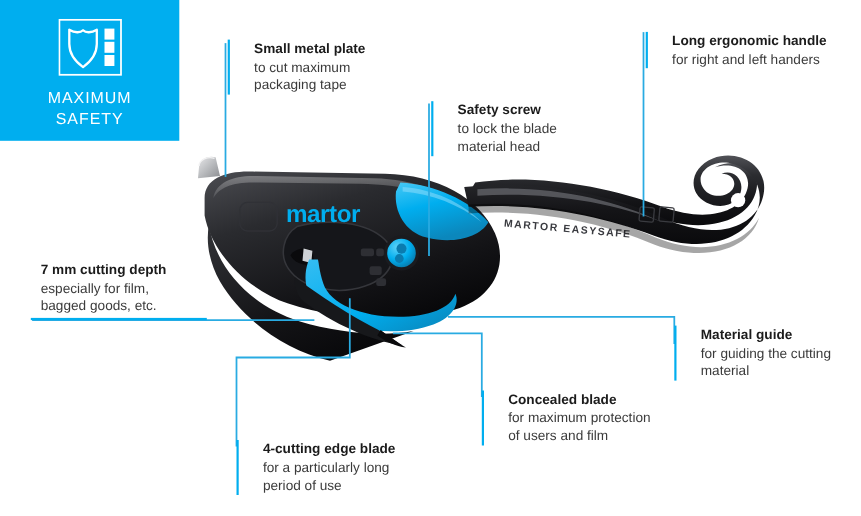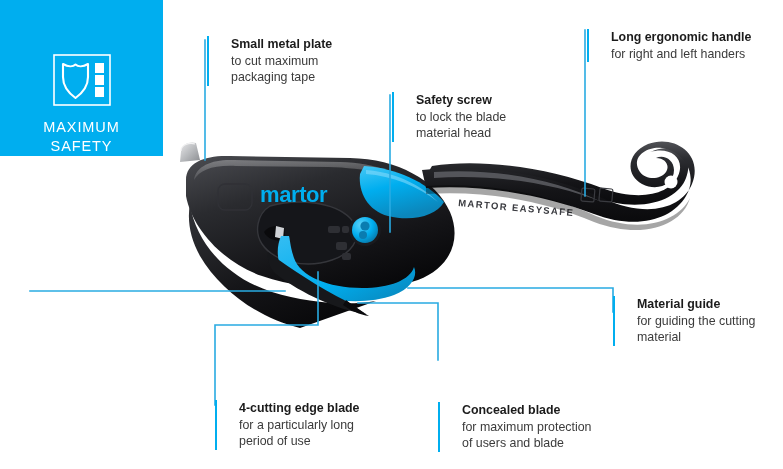--- a/index.html
+++ b/index.html
@@ -17,26 +17,26 @@
     background: #ffffff;
     overflow: hidden;
   }
 
   
   .badge {
     position: absolute;
     left: 0;
     top: 0;
     width: 163px;
-    height: 156px;
+    height: 128px;
     background: #00AEEF;
     display: flex;
     flex-direction: column;
     align-items: center;
-    justify-content: flex-end;
+    justify-content: flex-start;
     padding-top: 17px;
     box-sizing: border-box;
   }
   .badge-icon {
     width: 58px;
     height: 52px;
     display: block;
   }
   .badge-text {
     margin-top: 12px;
@@ -292,31 +292,36 @@
     <div class="ttl">Safety screw</div>
     <div class="sub">to lock the blade</div>
     <div class="sub">material head</div>
   </div>
 
   <div class="callout rule-left" style="left:587px; top:29px;">
     <div class="ttl">Long ergonomic handle</div>
     <div class="sub">for right and left handers</div>
   </div>
 
+  <div class="callout rule-bottom" style="left:28px; top:237px; width:160px;">
+    <div class="ttl">7 mm cutting depth</div>
+    <div class="sub">especially for film,</div>
+    <div class="sub">bagged goods, etc.</div>
+  </div>
 
   <div class="callout rule-left" style="left:215px; top:400px;">
     <div class="ttl">4-cutting edge blade</div>
     <div class="sub">for a particularly long</div>
     <div class="sub">period of use</div>
   </div>
 
-  <div class="callout rule-left" style="left:438px; top:355px;margin-top:47px;">
+  <div class="callout rule-left" style="left:438px; top:355px;">
     <div class="ttl">Concealed blade</div>
     <div class="sub">for maximum protection</div>
-    <div class="sub">of users and blade</div>
+    <div class="sub">of users and film</div>
   </div>
 
   <div class="callout rule-left" style="left:613px; top:296px;">
     <div class="ttl">Material guide</div>
     <div class="sub">for guiding the cutting</div>
     <div class="sub">material</div>
   </div>
 
 </div>
 

